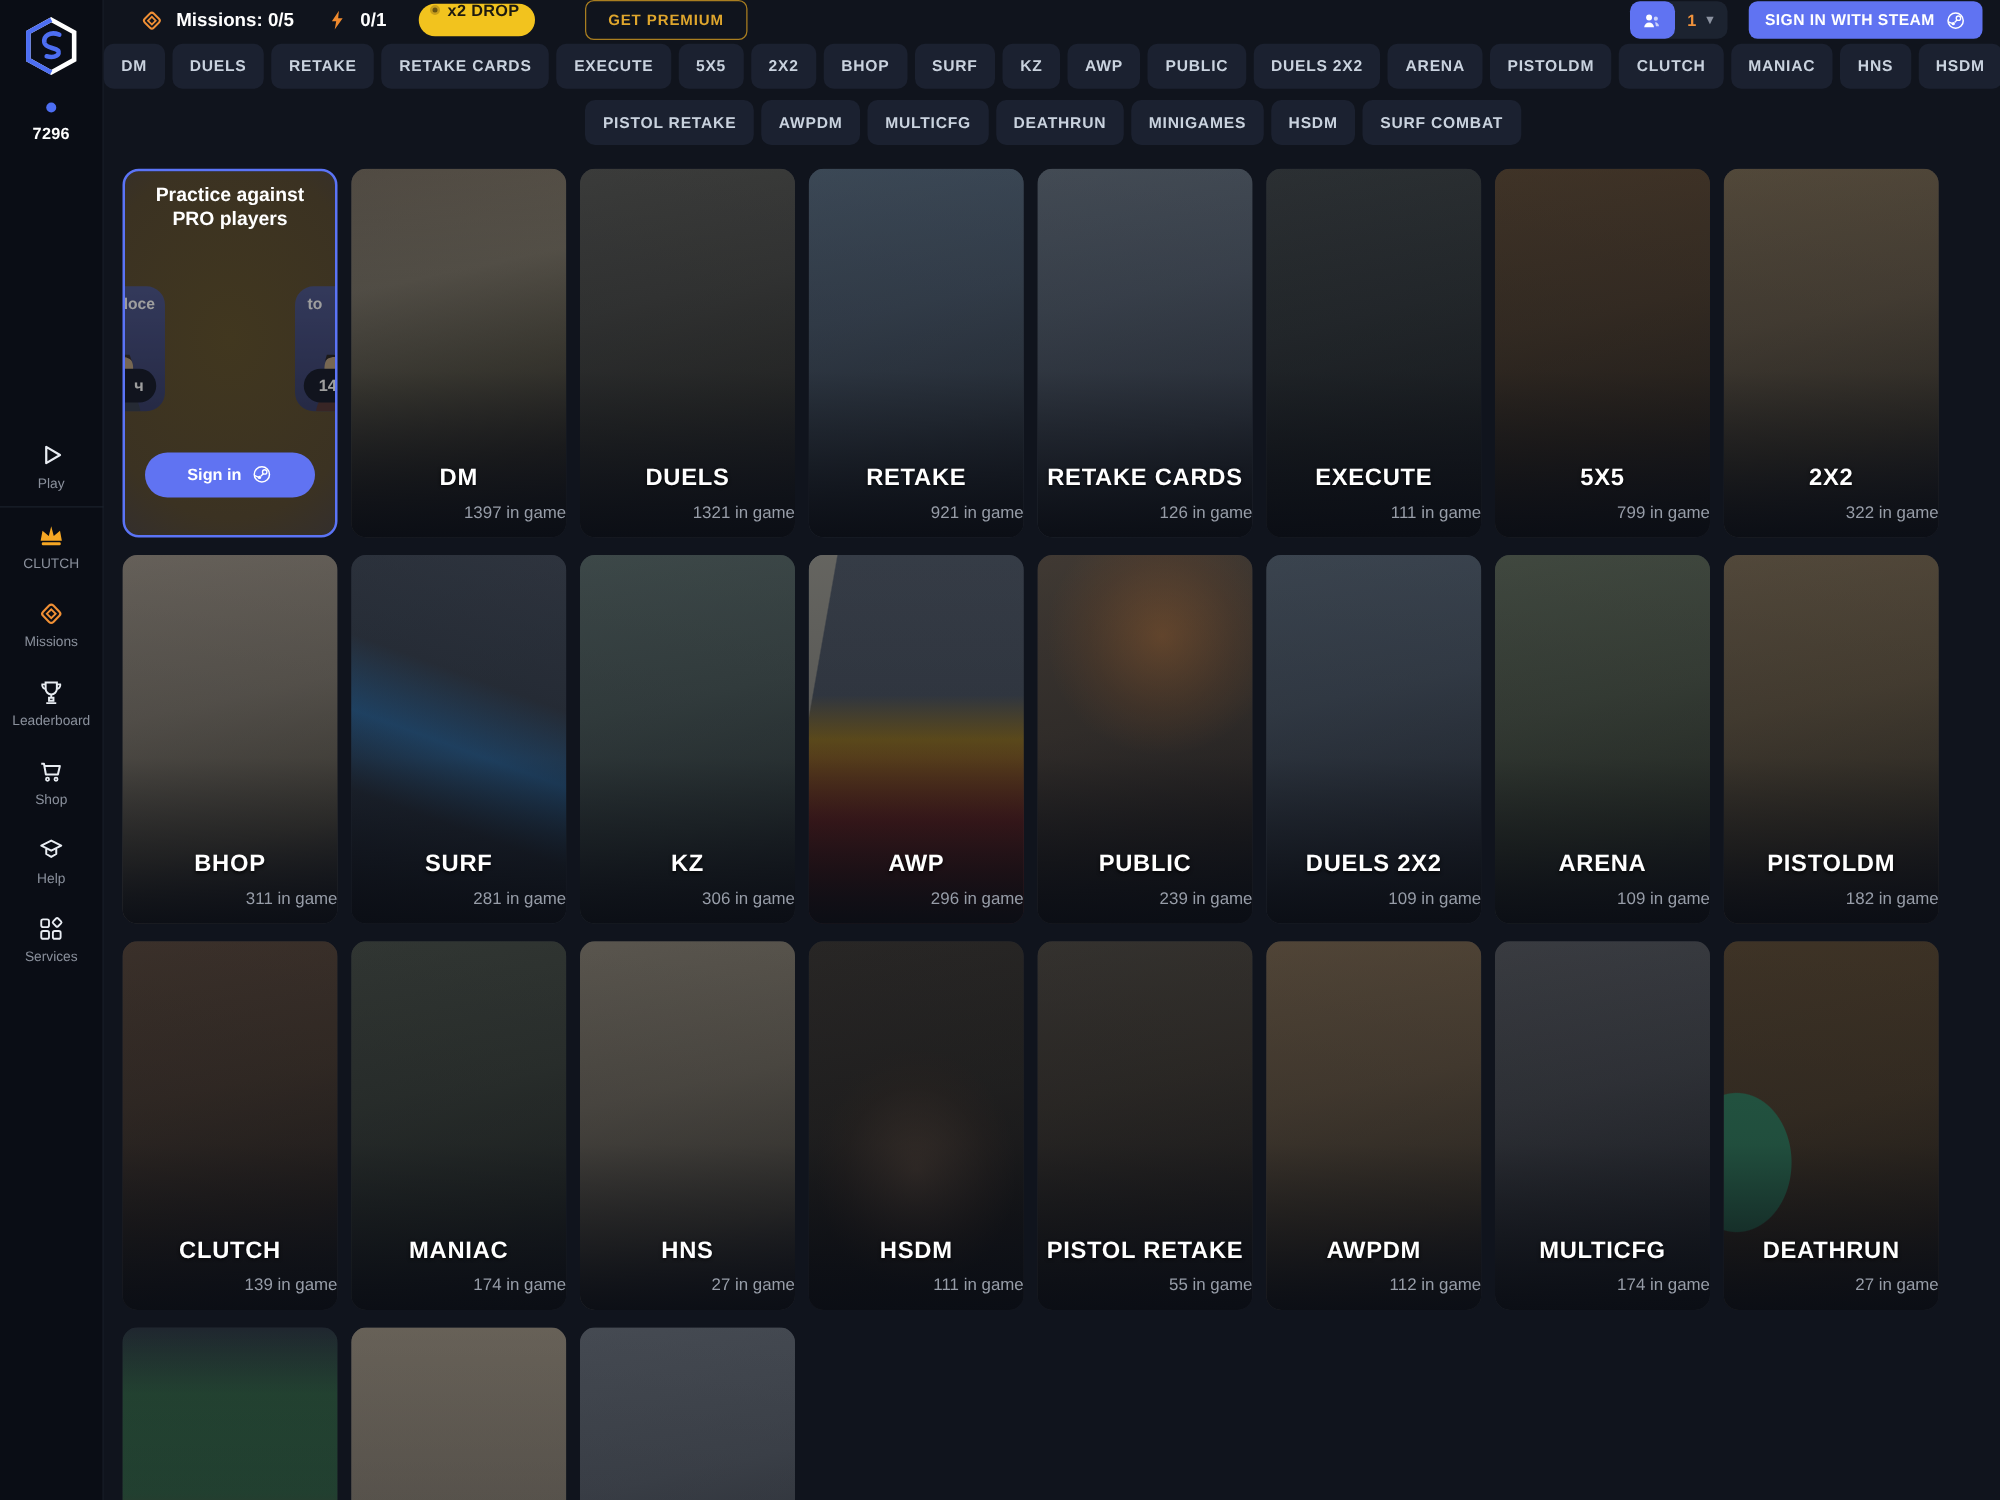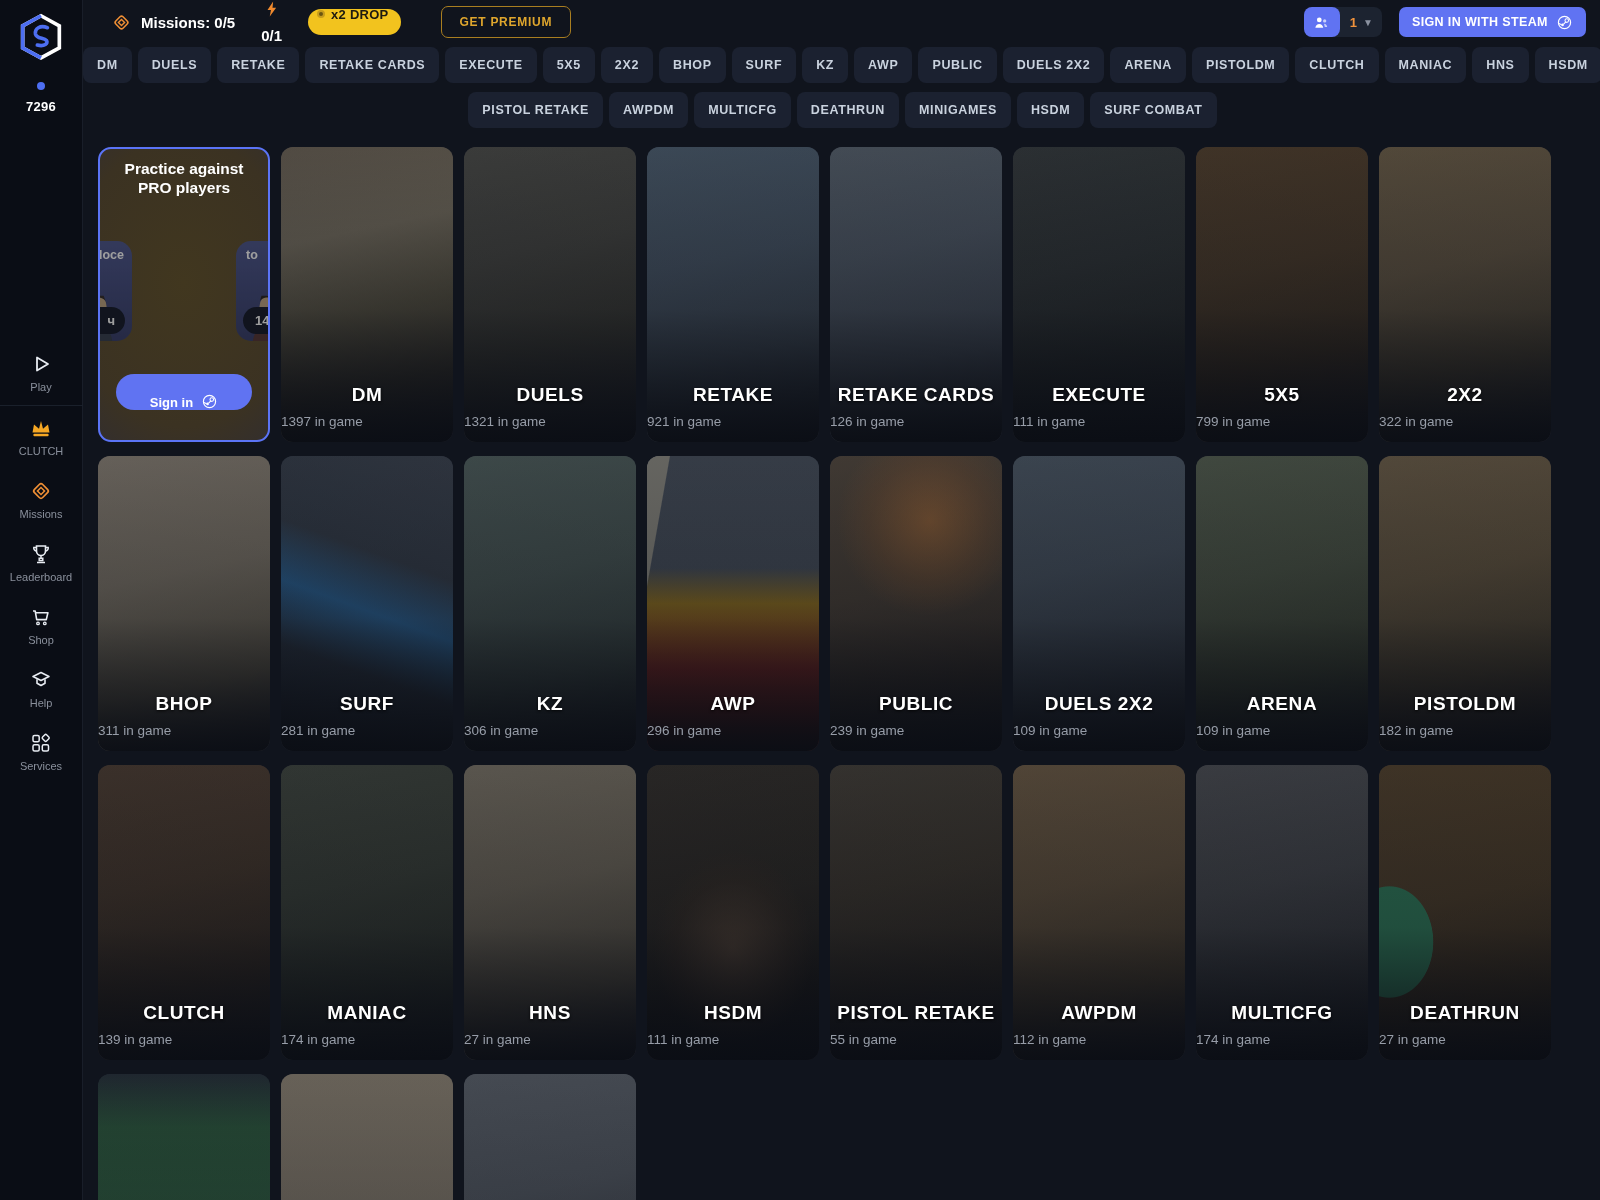--- a/index.html
+++ b/index.html
@@ -16,21 +16,21 @@
   .side-item { width:100%; display:flex; flex-direction:column; align-items:center; gap:5px; padding:10px 0 12px; cursor:pointer; }
   .side-item .lbl { font-size:11px; color:#8a909c; }
   .side-item svg { width:24px; height:24px; }
   .side-divider { width:83px; height:1px; background:#1a202b; }
 
   
   .main { flex:1; display:flex; flex-direction:column; }
   .topbar { height:60px; display:flex; align-items:center; padding:0 16px 0 28px; }
   .chip { display:flex; align-items:center; gap:9px; cursor:pointer; }
   .chip .txt { font-size:15px; font-weight:600; }
-  .chip + .chip { margin-left:26px;flex-direction:column; }
+  .chip + .chip { margin-left:26px; }
   .drop-badge { margin-left:26px; height:26px; padding:0 12px 16px 9px; border-radius:13px; background:#f2c31e; display:flex; align-items:center; gap:6px; cursor:pointer; }
   .drop-badge .dot { width:8px; height:8px; border-radius:50%; background:#6b5510; border:2px solid #c79d1c; }
   .drop-badge .txt { font-size:13px; font-weight:800; color:#1d1a10; letter-spacing:.02em; }
   .get-premium { margin-left:40px; height:32px; padding:0 18px; background:transparent; border:1px solid #a97e20; border-radius:7px; color:#dfa62d; font-size:12px; font-weight:800; letter-spacing:.06em; font-family:inherit; cursor:pointer; }
   .topbar-right { margin-left:auto; display:flex; align-items:center; gap:17px; }
   .party { height:30px; background:#1c2330; border-radius:8px; display:flex; align-items:center; cursor:pointer; }
   .party-seg { width:36px; height:30px; background:#6073f2; border-radius:8px; display:flex; align-items:center; justify-content:center; }
   .party-num { margin-left:10px; font-size:13px; font-weight:800; color:#f0923c; }
   .party-chev { margin:0 9px 0 6px; font-size:10px; color:#8b92a0; }
   .steam-btn { height:30px; padding:0 13px; background:#6073f2; border:none; border-radius:7px; color:#fff; font-size:12.5px; font-weight:800; letter-spacing:.03em; display:flex; align-items:center; gap:8px; font-family:inherit; cursor:pointer; }
@@ -40,40 +40,40 @@
   .tabs-row { display:flex; justify-content:center; gap:6px; }
   .tabs-row + .tabs-row { margin-top:9px; }
   .tab { height:36px; padding:0 14px; background:#1b2130; border:none; border-radius:8px; color:#c9d2de; font-size:12.5px; font-weight:700; letter-spacing:.05em; font-family:inherit; cursor:pointer; white-space:nowrap; }
 
   
   .grid { padding:19px 0 0 15px; display:grid; grid-template-columns:repeat(8,172px); gap:14px 11px; align-content:start; }
   .card { position:relative; width:172px; height:295px; border-radius:12px; overflow:hidden; background:#1a1e29; cursor:pointer; }
   .card-img { position:absolute; inset:0; }
   .card-shade { position:absolute; inset:0; background:linear-gradient(180deg,rgba(13,16,24,.30) 0%,rgba(13,16,24,.42) 55%,rgba(10,13,20,.94) 100%); }
   .card-title { position:absolute; left:0; right:0; bottom:36px; text-align:center; font-size:19px; font-weight:800; letter-spacing:.03em; text-shadow:0 1px 3px rgba(0,0,0,.85); }
-  .card-count { position:absolute; left:0; right:0; bottom:13px; text-align:left; font-size:13.5px; color:#979da8; }
+  .card-count { position:absolute; left:0; right:0; bottom:13px; text-align:right; font-size:13.5px; color:#979da8; }
 
   
   .promo { position:relative; width:172px; height:295px; border-radius:13px; border:2px solid #5b74f6; overflow:hidden; cursor:pointer;
            background:radial-gradient(130% 95% at 50% 46%,#41371f 0%,#3b3222 52%,#252840 100%); }
   .promo-title { margin-top:10px; padding:0 16px; text-align:center; font-size:15.5px; font-weight:700; line-height:1.25; }
   .pro-strip { position:relative; height:118px; margin-top:26px; }
   .mini { position:absolute; width:76px; border-radius:15px; overflow:hidden; display:flex; flex-direction:column; align-items:stretch; }
   .mini.center { left:50%; top:0; transform:translateX(-50%); height:118px; background:linear-gradient(180deg,#6e7cf8 0%,#4d5cee 55%,#3443d9 100%); z-index:2; }
   .mini.side { top:17px; height:100px; background:linear-gradient(180deg,#515c9c 0%,#3b4377 100%); filter:brightness(.62) saturate(.85); z-index:1; }
   .mini.left { left:-44px; }
   .mini.right { right:-44px; }
   .mini-name { margin-top:7px; font-size:12.5px; font-weight:800; text-align:center; }
   .mini.left .mini-name { text-align:right; padding-right:8px; }
   .mini.right .mini-name { text-align:left; padding-left:10px; }
   .mini-avatar { flex:1; display:flex; align-items:flex-end; justify-content:center; }
   .mini-badge { position:absolute; left:50%; transform:translateX(-50%); bottom:7px; min-width:62px; padding:6px 12px; border-radius:15px; background:#1a2134; font-size:13px; font-weight:800; text-align:center; white-space:nowrap; }
   .mini.left .mini-badge { text-align:right; padding-right:10px; }
   .mini.right .mini-badge { text-align:left; padding-left:12px; }
-  .promo-signin { display:flex; align-items:flex-end; justify-content:center; gap:8px; width:136px; height:36px; margin:32px auto 0; background:#6073f2; border:none; border-radius:18px; color:#fff; font-size:13px; font-weight:800; font-family:inherit; cursor:pointer; }
+  .promo-signin { display:flex; align-items:center; justify-content:center; gap:8px; width:136px; height:36px; margin:32px auto 0; background:#6073f2; border:none; border-radius:18px; color:#fff; font-size:13px; font-weight:800; font-family:inherit; cursor:pointer; }
 </style>
 </head>
 <body>
 
 <div class="page">
 
   <aside class="sidebar">
     <div class="logo">
       <svg viewBox="0 0 48 52">
         <path d="M24 3 L44 14 V38 L24 49 L4 38 V14 Z" fill="none" stroke="#ffffff" stroke-width="4"></path>

